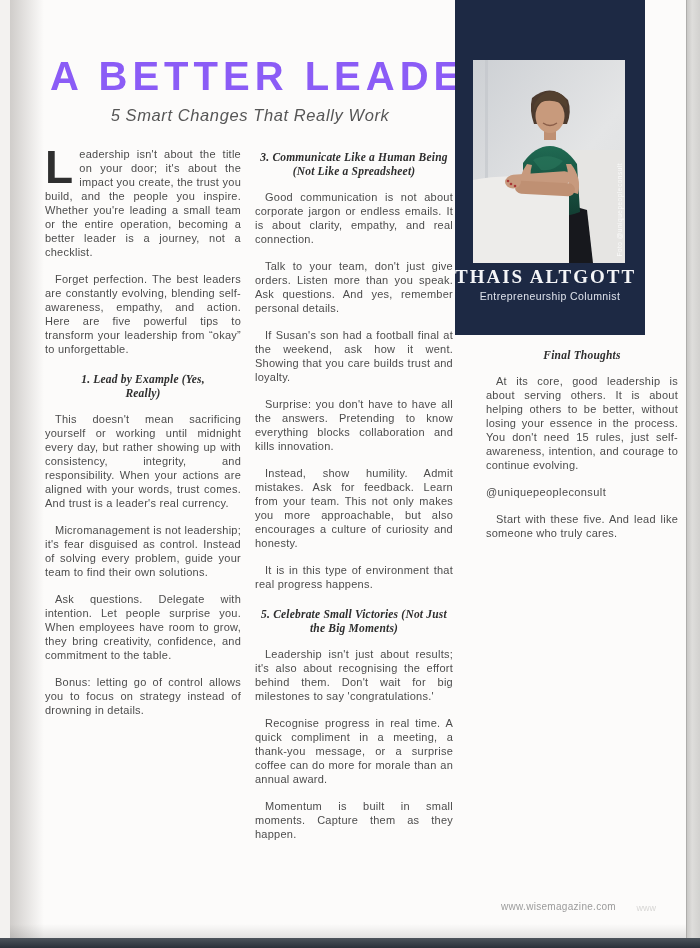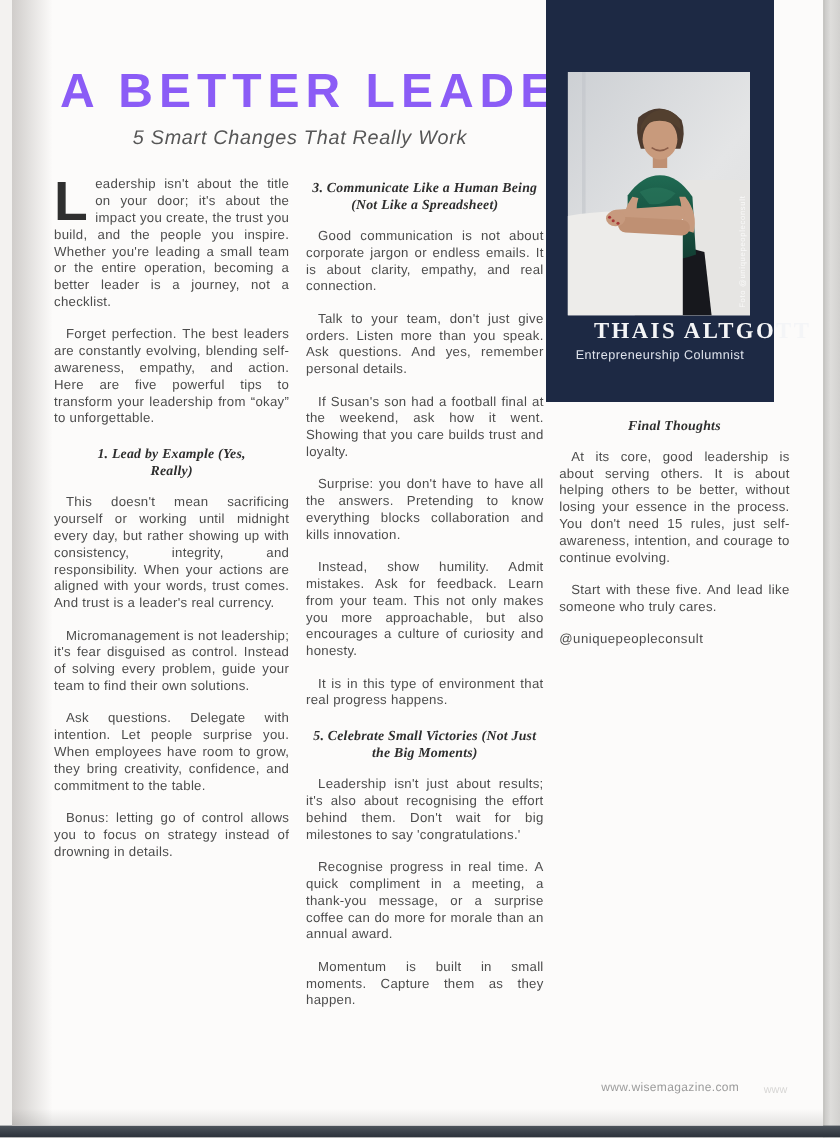--- a/index.html
+++ b/index.html
@@ -23,38 +23,38 @@
   
   .title-block { position:absolute; left:40px; top:54px; width:400px; text-align:center; }
   .title { font-family:Liberation Sans, sans-serif; font-weight:700; font-size:40px; letter-spacing:5px;
            color:#8b5cf6; white-space:nowrap; }
   .subtitle { margin-top:7px; font-size:16.5px; font-style:italic; color:#565656; letter-spacing:.6px; }
 
   
   .col { position:absolute; font-size:11px; line-height:14px; color:#4c4c4c; letter-spacing:.25px; }
   .col-1 { left:35px;  top:147px; width:196px; }
   .col-2 { left:245px; top:150px; width:198px; }
-  .col-3 { left:456px; top:348px; width:192px; }
+  .col-3 { left:476px; top:348px; width:192px; }
   .col p.body { text-align:justify; text-indent:10px; margin-bottom:13px; }
   .col p.no-indent { text-indent:0; }
   .sec { font-size:11.5px; font-weight:700; font-style:italic; color:#2e2e2e; text-align:center;
          margin:16px auto 12px auto; line-height:14px; letter-spacing:.2px;font-family:Liberation Serif, serif; }
   .dropcap { float:left; font-weight:700; font-size:46px; line-height:34px; padding:3px 6px 0 0;
              color:#2f2f2f; font-family:"Liberation Sans", sans-serif; }
   .handle { text-indent:0 !important; text-align:left; letter-spacing:.4px; margin-top:4px; }
 
   
   .sidebar { position:absolute; left:445px; top:0; width:190px; height:335px; background:#1d2944; }
   .photo-wrap { position:absolute; left:18px; top:60px; width:152px; height:203px; }
   .photo-wrap svg { display:block; width:152px; height:203px; }
   .photo-credit { position:absolute; right:2px; bottom:6px; writing-mode:vertical-rl; transform:rotate(180deg);
                   font-size:6.5px; color:rgba(255,255,255,.78); letter-spacing:.5px; }
   .columnist-name { position:absolute; left:0; top:266px; width:100%; 
                     font-family:"Liberation Serif", serif; font-weight:700; font-size:19px;
-                    letter-spacing:2px; color:#f4f5f7; white-space:nowrap;padding-left:40px; }
+                    letter-spacing:2px; color:#f4f5f7; white-space:nowrap; }
   .columnist-role { position:absolute; left:0; top:290px; width:100%; text-align:center;
                     font-size:10.5px; color:#dfe3ec; letter-spacing:.4px; }
 
   
   .footer-url  { position:absolute; top:901px; right:70px; font-size:10px; color:#9b9b9b; letter-spacing:.3px; }
   .footer-ghost{ position:absolute; top:903px; right:30px; font-size:9px; color:#b9b8b6; opacity:.55; }
 </style>
 </head>
 <body>
 
@@ -94,22 +94,22 @@
 
     <h3 class="sec">5. Celebrate Small Victories (Not Just the Big Moments)</h3>
     <p class="body">Leadership isn't just about results; it's also about recognising the effort behind them. Don't wait for big milestones to say 'congratulations.'</p>
     <p class="body">Recognise progress in real time. A quick compliment in a meeting, a thank-you message, or a surprise coffee can do more for morale than an annual award.</p>
     <p class="body">Momentum is built in small moments. Capture them as they happen.</p>
   </div>
 
   <div class="col col-3">
     <h3 class="sec" style="margin-top:0">Final Thoughts</h3>
     <p class="body">At its core, good leadership is about serving others. It is about helping others to be better, without losing your essence in the process. You don't need 15 rules, just self-awareness, intention, and courage to continue evolving.</p>
+    <p class="body handle">@uniquepeopleconsult</p>
     <p class="body">Start with these five. And lead like someone who truly cares.</p>
-    <p class="body handle">@uniquepeopleconsult</p>
   </div>
 
   <div class="sidebar">
     <div class="photo-wrap">
       <svg viewBox="0 0 152 203">
         <defs>
           <linearGradient id="wall" x1="0" y1="0" x2="1" y2="1">
             <stop offset="0" stop-color="#cdd0d4"></stop>
               <stop offset="0.6" stop-color="#e4e5e6"></stop>
               <stop offset="1" stop-color="#dddedf"></stop>

